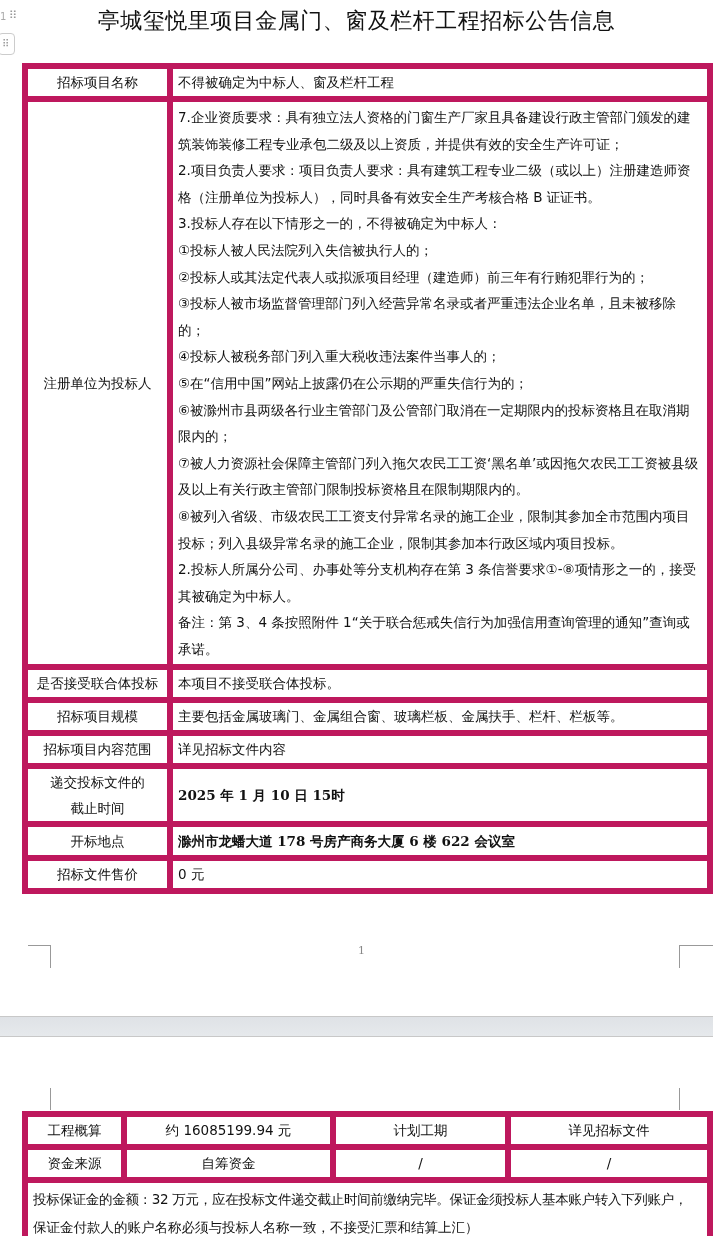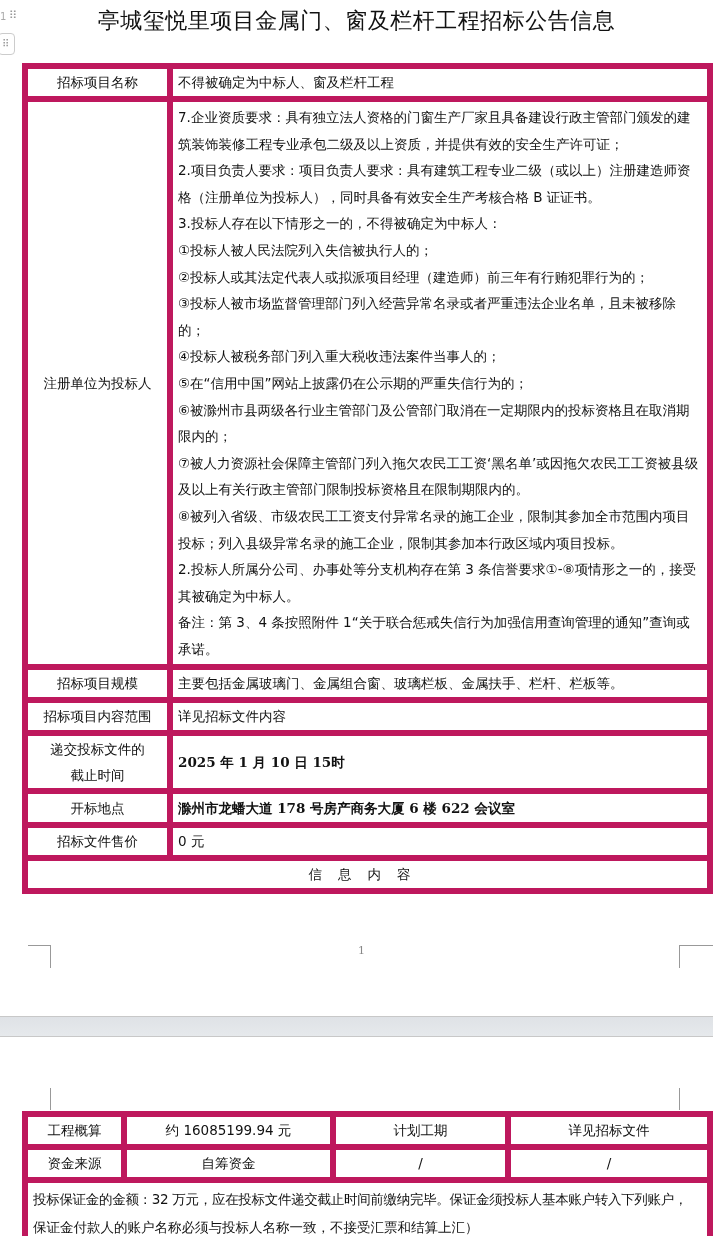--- a/index.html
+++ b/index.html
@@ -76,20 +76,24 @@
       <p>④投标人被税务部门列入重大税收违法案件当事人的；</p>
       <p>⑤在“信用中国”网站上披露仍在公示期的严重失信行为的；</p>
       <p>⑥被滁州市县两级各行业主管部门及公管部门取消在一定期限内的投标资格且在取消期限内的；</p>
       <p>⑦被人力资源社会保障主管部门列入拖欠农民工工资‘黑名单’或因拖欠农民工工资被县级及以上有关行政主管部门限制投标资格且在限制期限内的。</p>
       <p>⑧被列入省级、市级农民工工资支付异常名录的施工企业，限制其参加全市范围内项目投标；列入县级异常名录的施工企业，限制其参加本行政区域内项目投标。</p>
       <p>2.投标人所属分公司、办事处等分支机构存在第 3 条信誉要求①-⑧项情形之一的，接受其被确定为中标人。</p>
       <p>备注：第 3、4 条按照附件 1“关于联合惩戒失信行为加强信用查询管理的通知”查询或承诺。</p>
     </td>
   </tr>
   <tr style="height:27px">
+    <td class="lbl">是否接受联合体投标</td>
+    <td>本项目不接受联合体投标。</td>
+  </tr>
+  <tr style="height:27px">
     <td class="lbl">招标项目规模</td>
     <td>主要包括金属玻璃门、金属组合窗、玻璃栏板、金属扶手、栏杆、栏板等。</td>
   </tr>
   <tr style="height:27px">
     <td class="lbl">招标项目内容范围</td>
     <td>详见招标文件内容</td>
   </tr>
   <tr style="height:54px">
     <td class="lbl" style="line-height:26px;">
       <div>递交投标文件的</div>
@@ -97,23 +101,20 @@
     </td>
     <td class="bold">2025 年 1 月 10 日 15时</td>
   </tr>
   <tr style="height:34px">
     <td class="lbl">开标地点</td>
     <td class="bold">滁州市龙蟠大道 178 号房产商务大厦 6 楼 622 会议室</td>
   </tr>
   <tr style="height:28px">
     <td class="lbl">招标文件售价</td>
     <td>0 元</td>
-  </tr>
-  <tr style="height:26px">
-    <td colspan="2" class="center spaced">信息内容</td>
   </tr>
 </tbody>
   </table>
 
 <div class="corner" style="left:28px;top:945px;width:22px;height:22px;border-top-width:1px;border-right-width:1px;"></div>
 <div class="corner" style="left:679px;top:945px;width:34px;height:22px;border-top-width:1px;border-left-width:1px;"></div>
 <div class="pageno">1</div>
 
 <div class="gap"></div>
 

